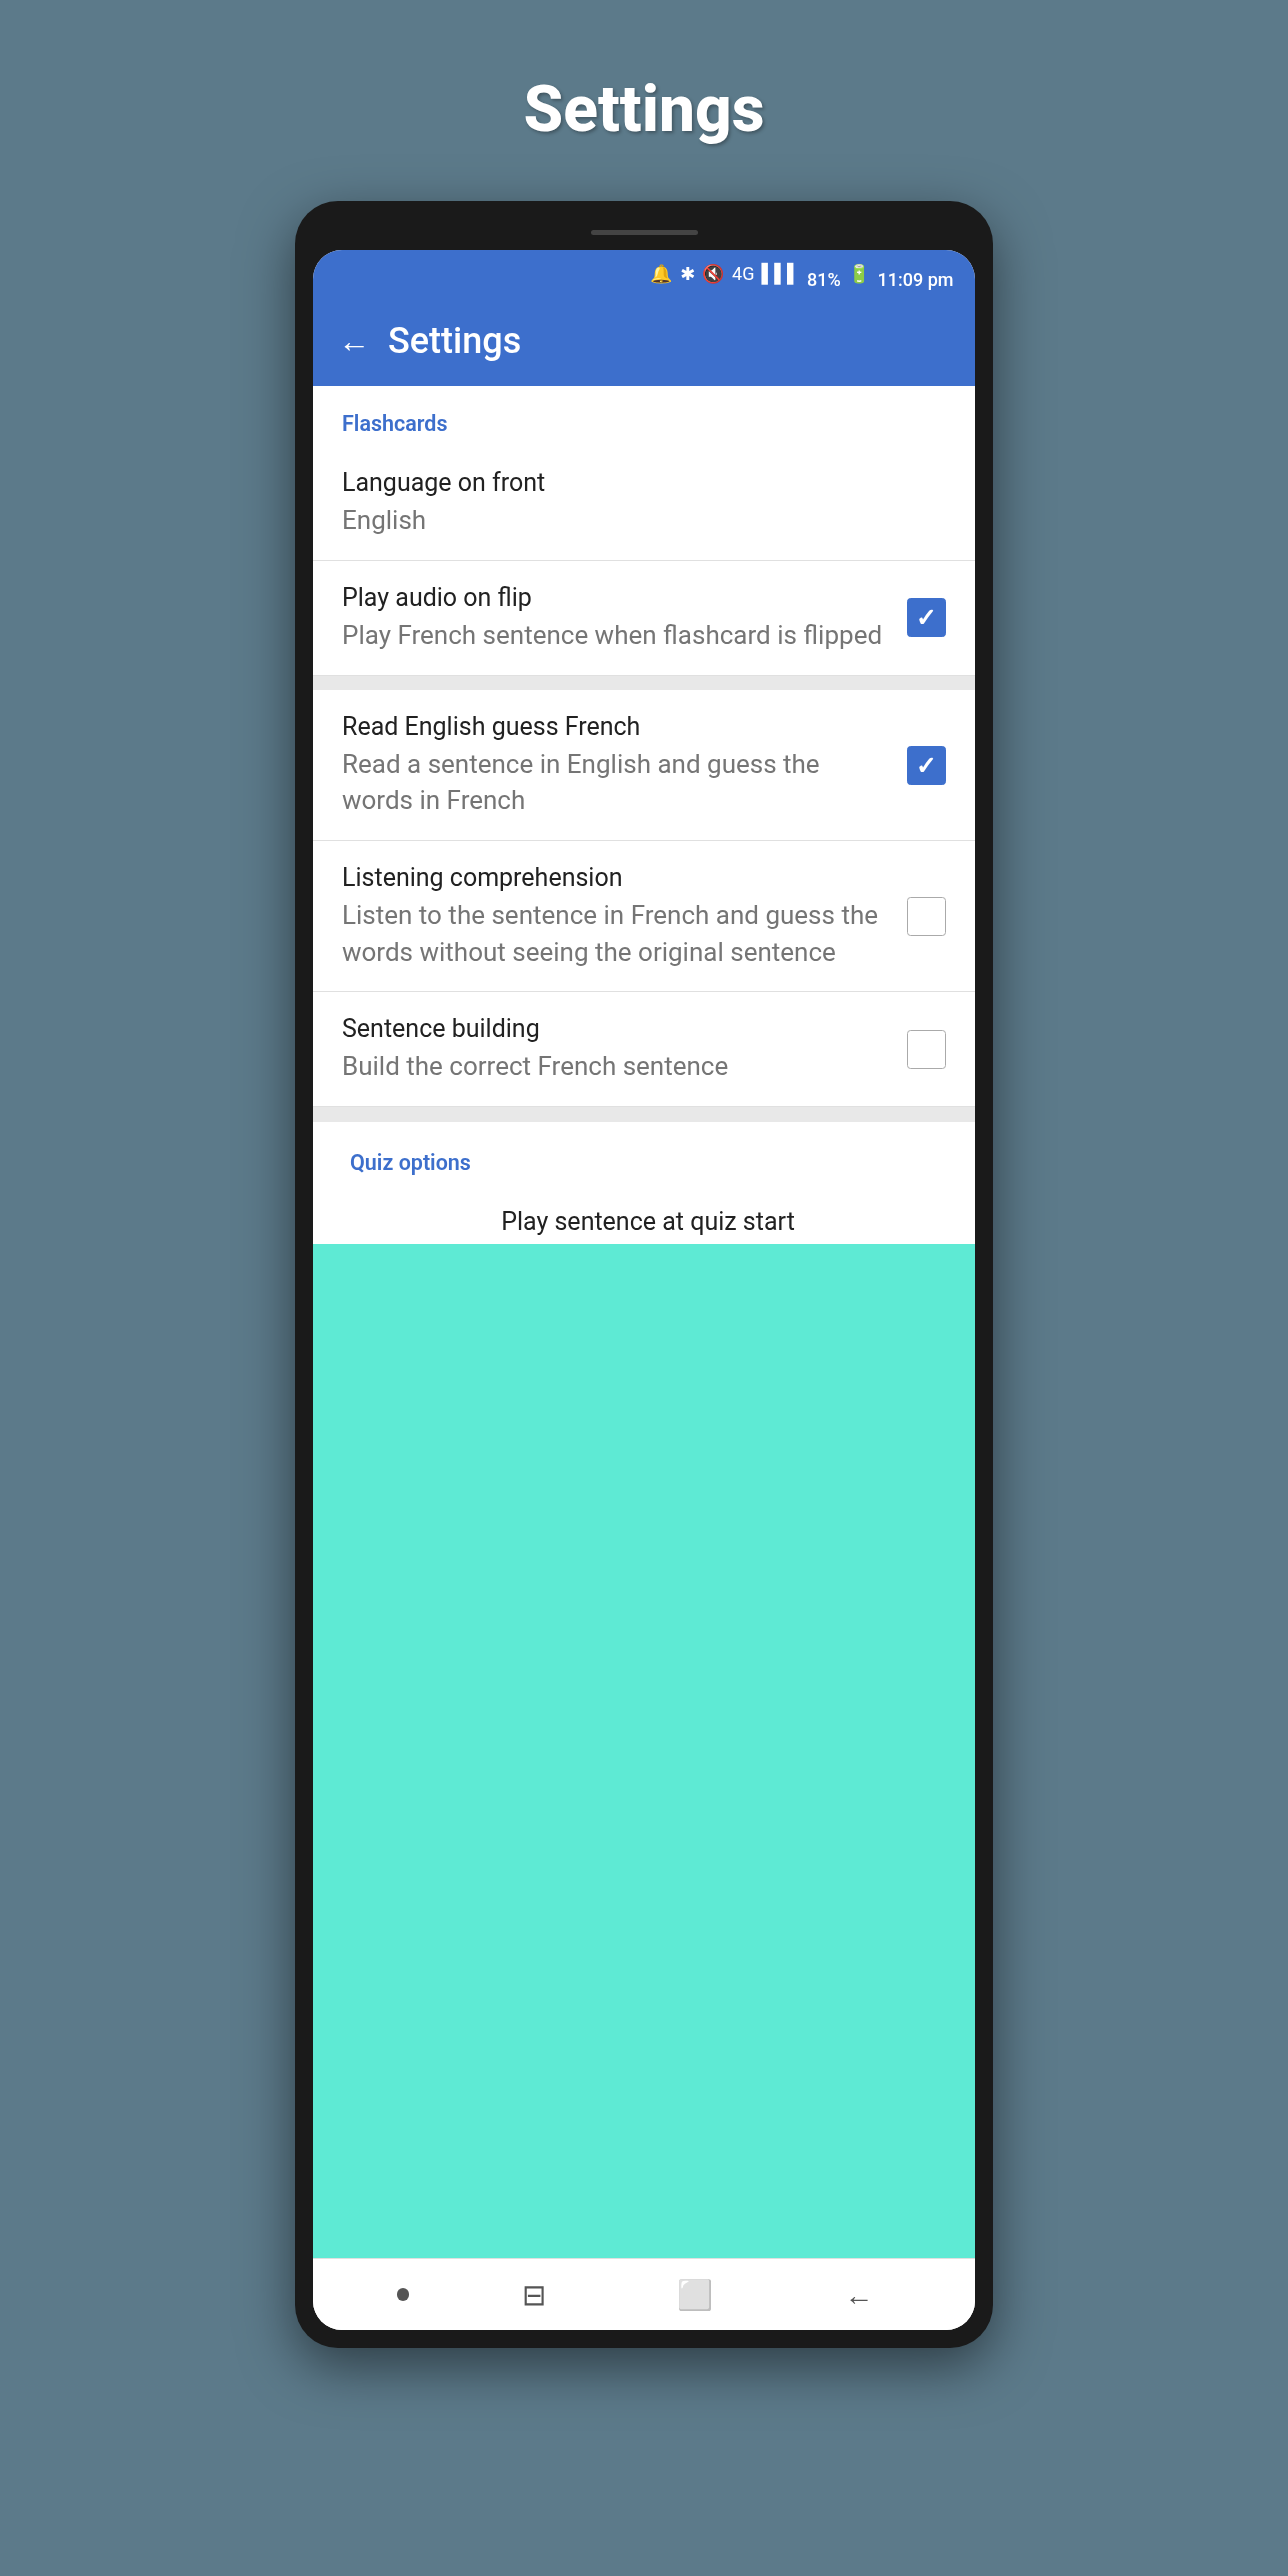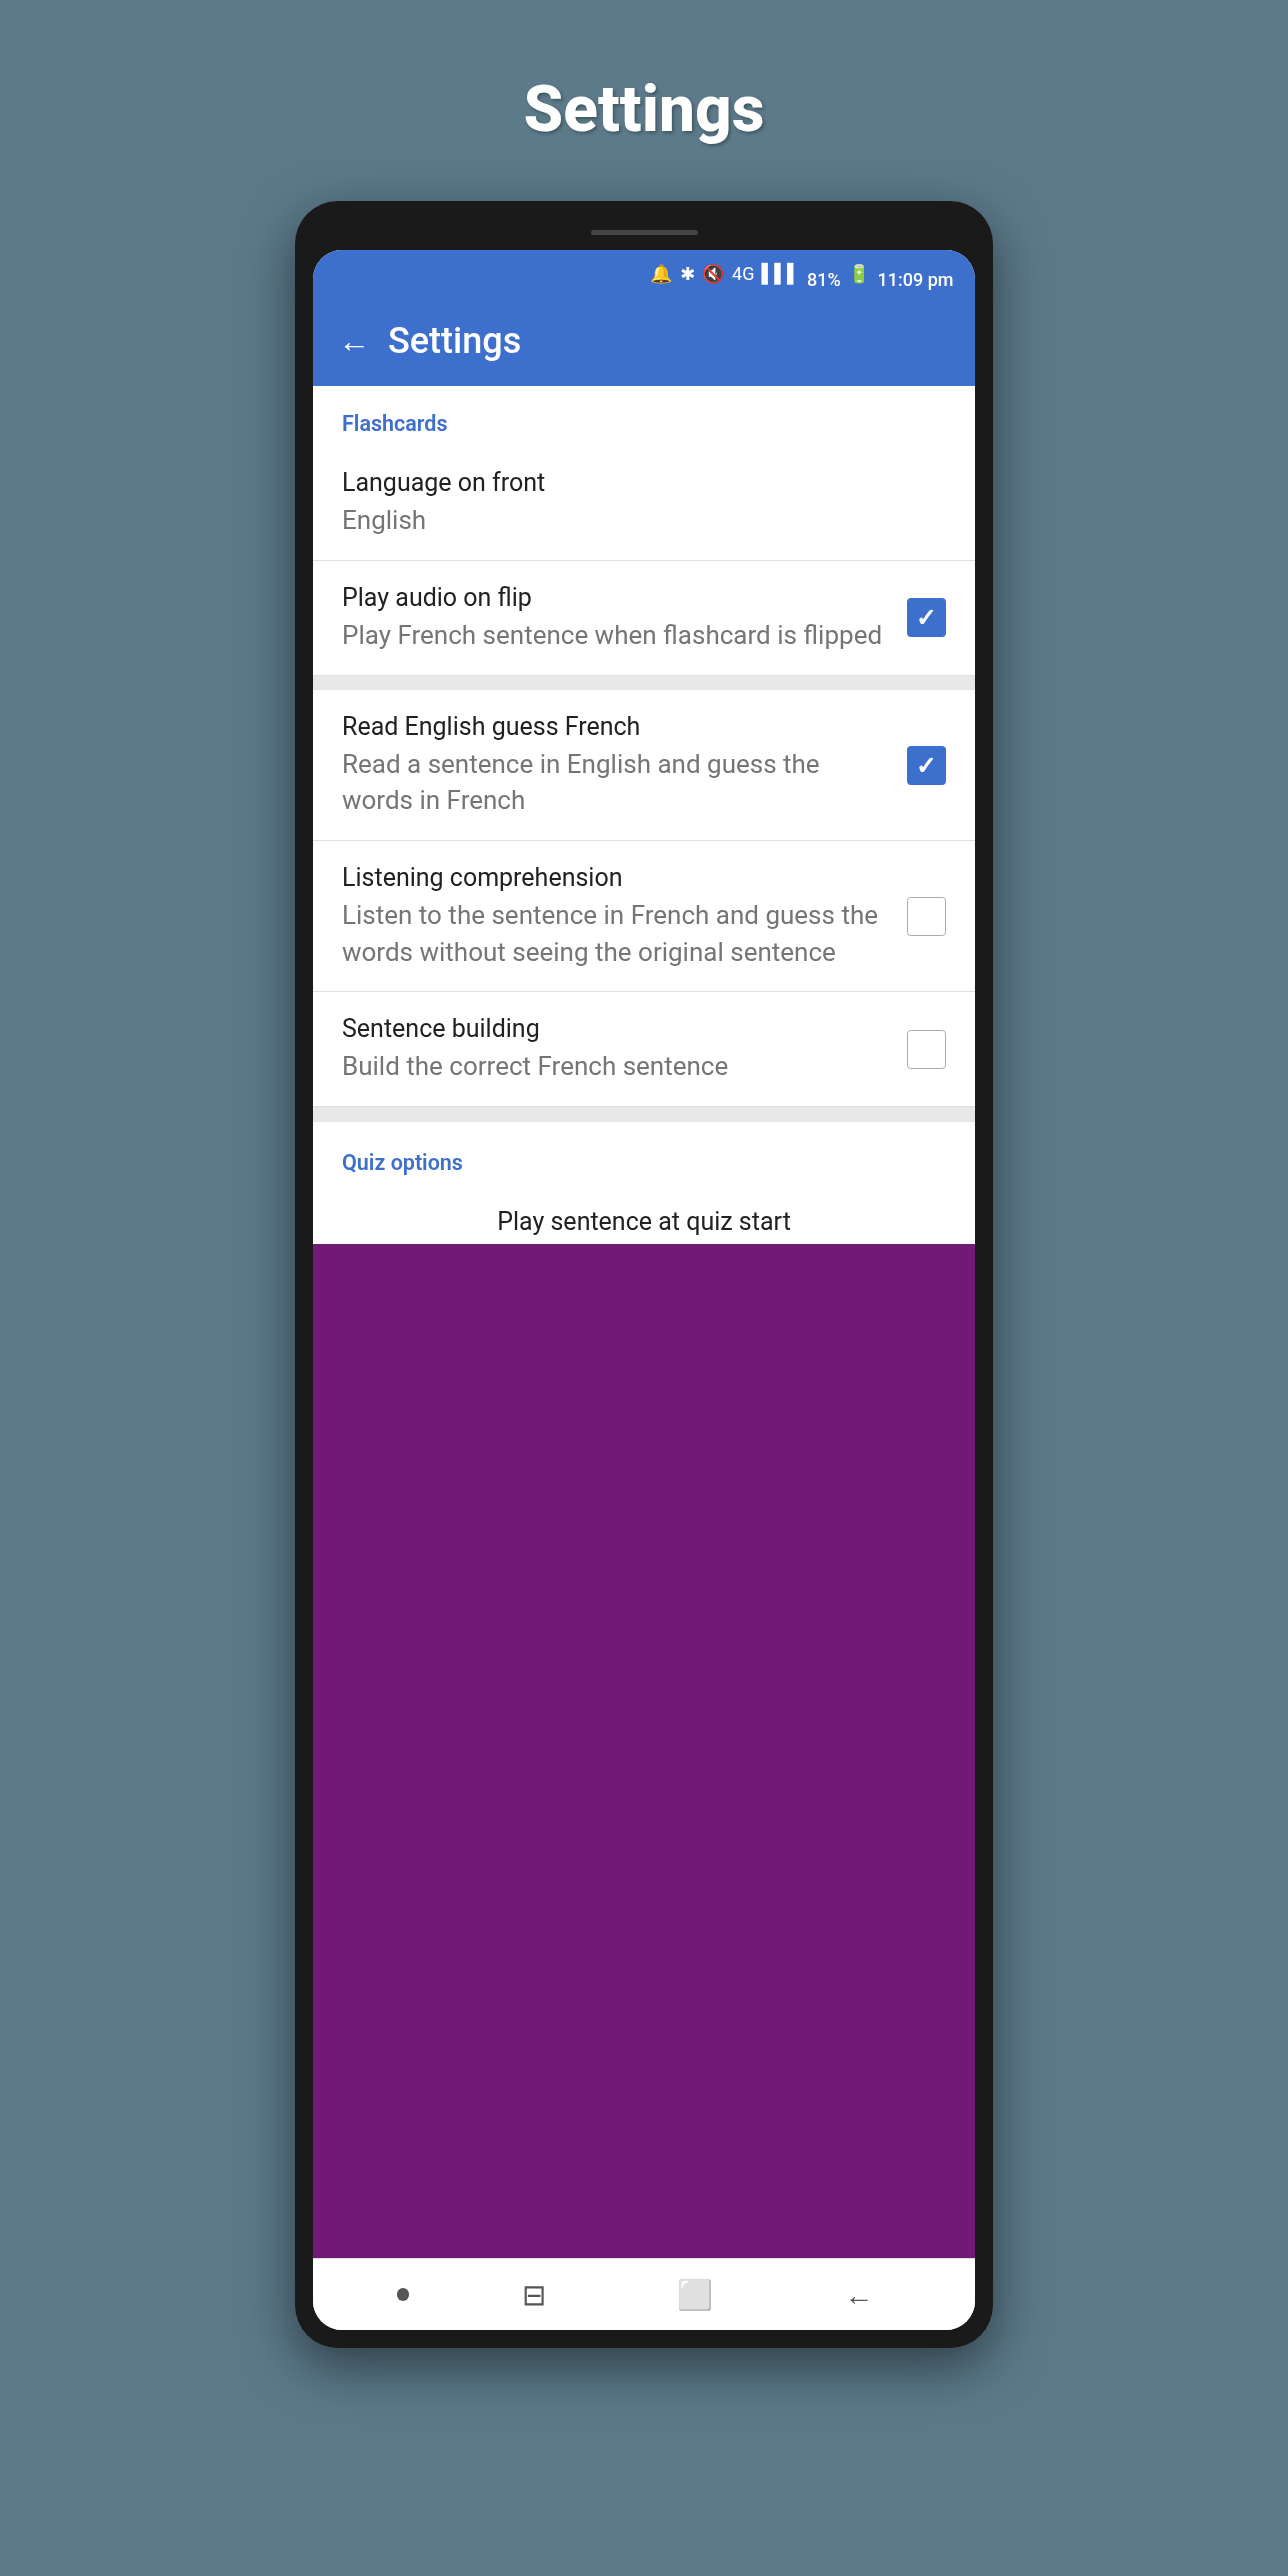--- a/index.html
+++ b/index.html
@@ -101,21 +101,21 @@
     }
 
     .app-bar-title {
       color: white;
       font-size: 36px;
       font-weight: 500;
     }
 
     .settings-content {
       flex: 1;
-      background: #701a75;
+      background: #5eead4;
       overflow-y: auto;
     }
 
     .section-header {
       padding: 25px 29px 10.7px 29px;
       background: white;
     }
 
     .section-label {
       color: #3d6fcc;
@@ -214,20 +214,21 @@
     .nav-circle {
       width: 12.5px;
       height: 12.5px;
       background: #555;
       border-radius: 50%;
     }
 
     .quiz-options-section {
       background: white;
       padding-top: 3.6px;
+      padding-left: 8px;
     }
 
     .partial-item {
       background: white;
       padding: 21.5px 29px 7.2px 29px;
       text-align: center;
     }
 
     .partial-title {
       font-size: 25px;

